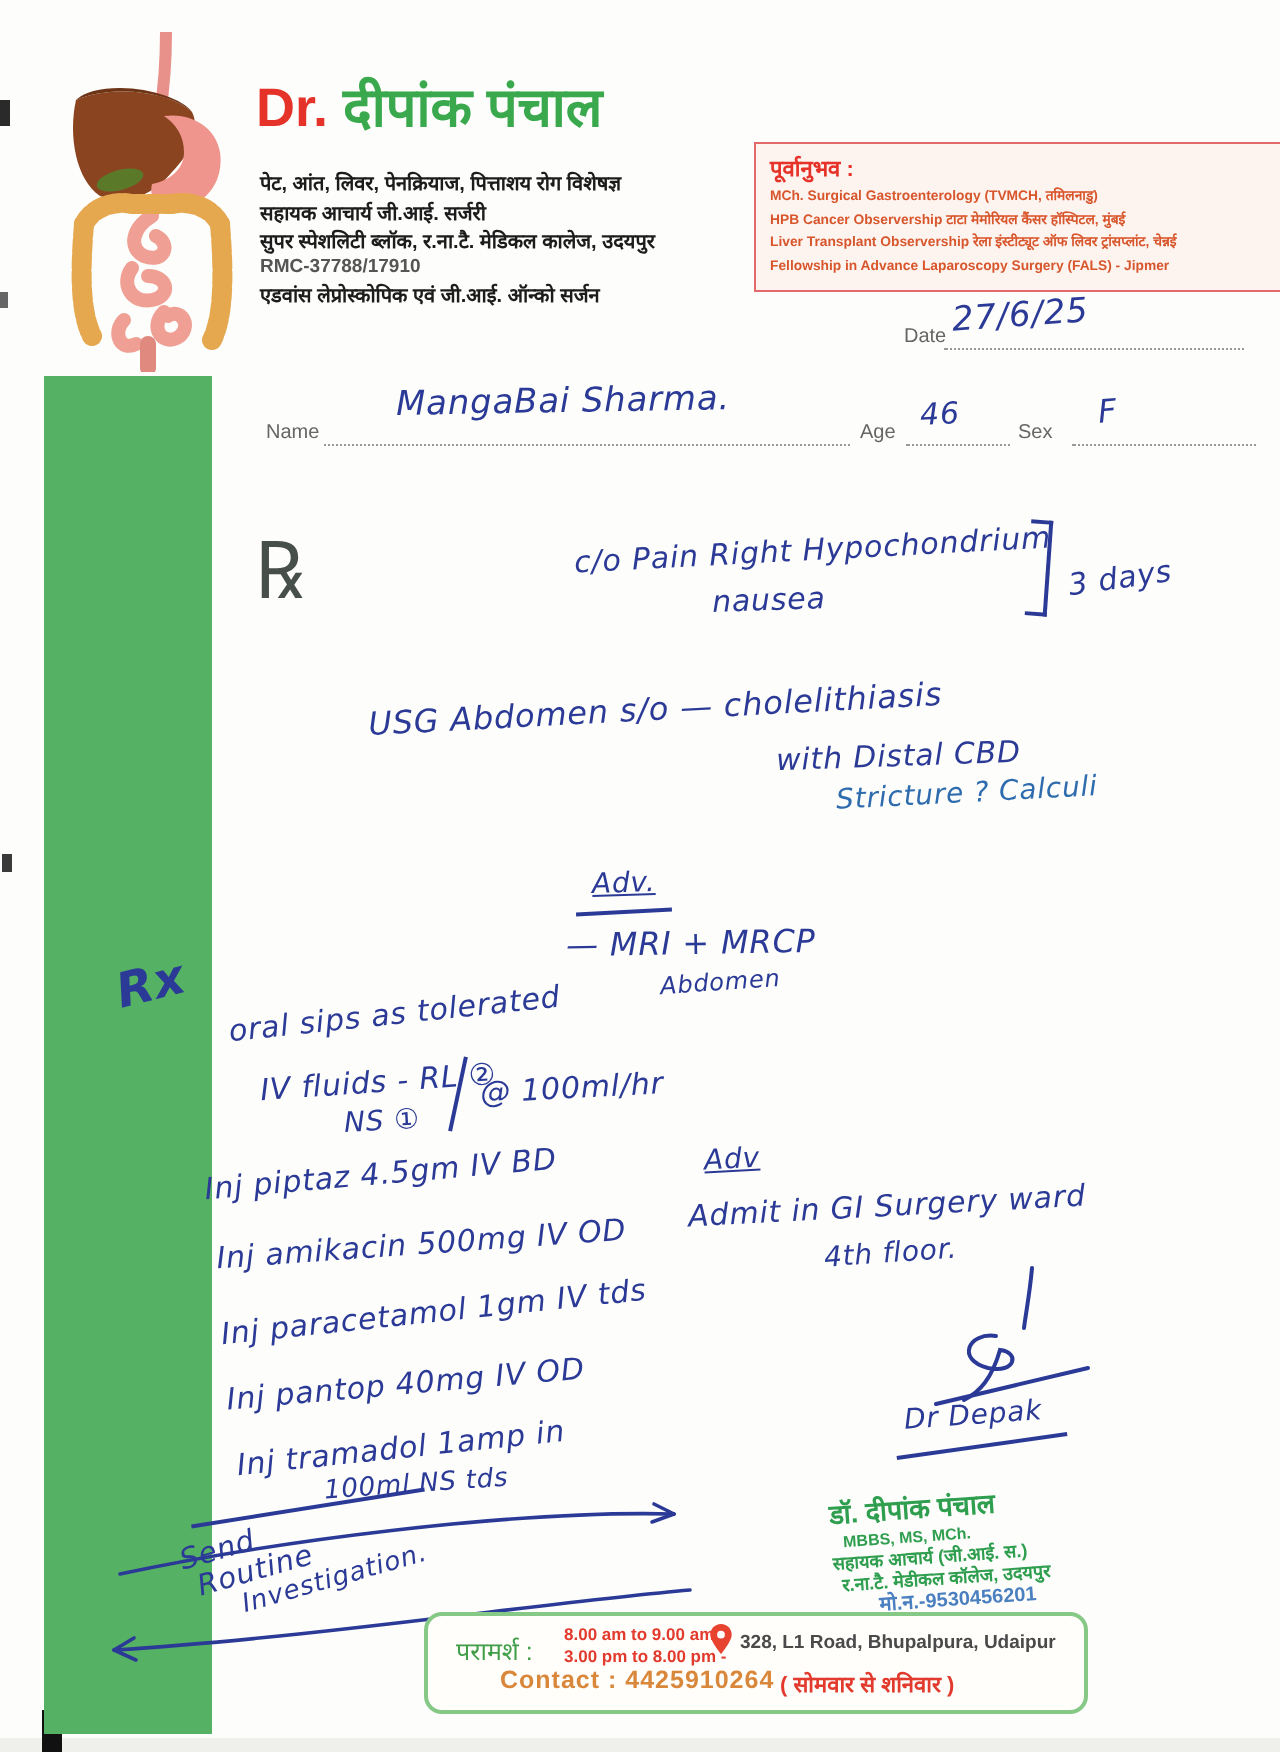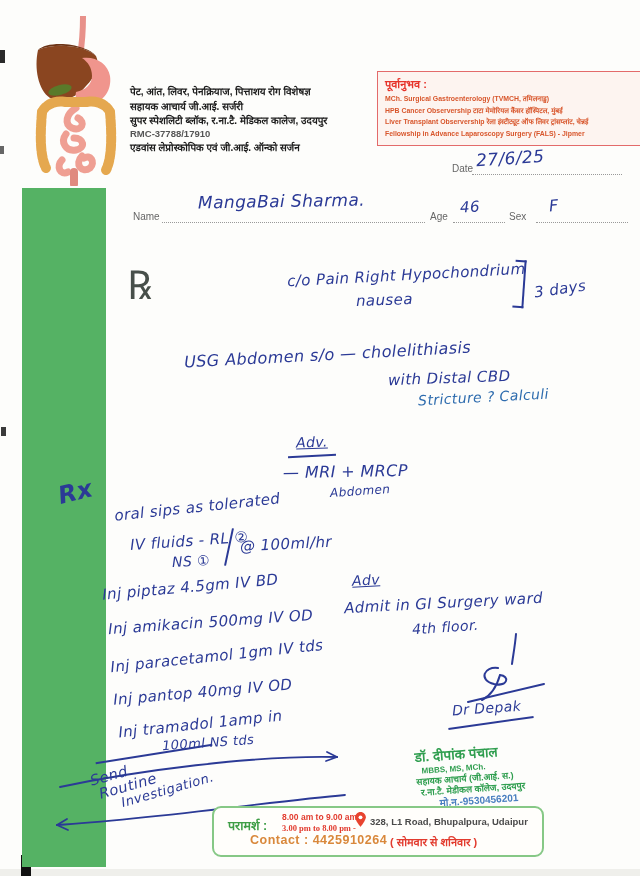--- a/index.html
+++ b/index.html
@@ -44,20 +44,24 @@
         <path d="M16 98 C14 122 14 142 20 154"></path>
         <path d="M16 98 C20 90 30 86 40 88"></path>
         <path d="M84 98 C86 122 86 144 80 156"></path>
         <path d="M84 98 C80 90 70 86 60 88"></path>
         <path d="M40 88 L60 88"></path>
       </g>
       <path d="M48 158 L48 170" stroke="#e08a7f" stroke-width="8" stroke-linecap="round"></path>
     </svg>
   </div>
 
+  <div class="abs" style="left:128px;top:34px;font-size:27px;font-weight:bold;white-space:nowrap;">
+    <span style="color:#e6332a;">Dr.</span>
+    <span style="color:#3aa94d;">दीपांक पंचाल</span>
+  </div>
   <div class="abs blk" style="left:130px;top:84px;">पेट, आंत, लिवर, पेनक्रियाज, पित्ताशय रोग विशेषज्ञ</div>
   <div class="abs blk" style="left:130px;top:99px;">सहायक आचार्य जी.आई. सर्जरी</div>
   <div class="abs blk" style="left:130px;top:113px;">सुपर स्पेशलिटी ब्लॉक, र.ना.टै. मेडिकल कालेज, उदयपुर</div>
   <div class="abs" style="left:130px;top:128px;font-size:9.5px;font-weight:600;color:#555;">RMC-37788/17910</div>
   <div class="abs blk" style="left:130px;top:140px;">एडवांस लेप्रोस्कोपिक एवं जी.आई. ऑन्को सर्जन</div>
 
   <div class="abs" style="left:377px;top:71px;width:252px;border:1.5px solid #e36a6a;background:#fdf4f0;padding:4px 7px 5px 7px;">
     <div style="font-size:11px;font-weight:bold;color:#e6332a;margin-bottom:2px;">पूर्वानुभव :</div>
     <div class="expitem">MCh. Surgical Gastroenterology (TVMCH, तमिलनाडु)</div>
     <div class="expitem">HPB Cancer Observership टाटा मेमोरियल कैंसर हॉस्पिटल, मुंबई</div>
@@ -146,23 +150,23 @@
       </g>
     </svg>
   </div>
   <div class="abs" style="left:92px;top:757px;transform:rotate(-16deg);font-family:'DejaVu Sans',sans-serif;font-style:italic;color:#2b3a96;font-size:14.5px;line-height:1.02;letter-spacing:.5px;">
     <div>Send</div>
     <div style="margin-left:5px;">Routine</div>
     <div style="margin-left:24px;font-size:13px;">Investigation.</div>
   </div>
 
   <div class="abs" style="left:212px;top:806px;width:328px;height:47px;border:2px solid #86c886;border-radius:9px;background:#fffefb;"></div>
-  <div class="abs" style="left:228px;top:817px;font-size:12.5px;font-weight:bold;color:#3f9e47;">परामर्श :</div>
+  <div class="abs" style="left:228px;top:817px;font-size:12.5px;font-weight:normal;color:#3f9e47;">परामर्श :</div>
   <div class="abs" style="left:282px;top:812px;font-size:8.5px;font-weight:bold;color:#e23b2e;">8.00 am to 9.00 am -</div>
-  <div class="abs" style="left:282px;top:823px;font-size:8.5px;font-weight:bold;color:#e23b2e;font-family:Liberation Serif, serif;">3.00 pm to 8.00 pm -</div>
+  <div class="abs" style="left:282px;top:823px;font-size:8.5px;font-weight:bold;color:#e23b2e;">3.00 pm to 8.00 pm -</div>
   <div class="abs" style="left:355px;top:812px;">
     <svg width="11" height="15" viewBox="0 0 10 14">
       <path d="M5 0 C8 0 10 2.5 10 5 C10 8 5 14 5 14 C5 14 0 8 0 5 C0 2.5 2 0 5 0 Z" fill="#e8432e"></path>
       <circle cx="5" cy="5" r="1.8" fill="#ffffff"></circle>
     </svg>
   </div>
   <div class="abs" style="left:370px;top:816px;font-size:9.5px;font-weight:bold;color:#4a4a4a;white-space:nowrap;text-align:center;">328, L1 Road, Bhupalpura, Udaipur</div>
   <div class="abs" style="left:250px;top:833px;font-size:12.5px;font-weight:bold;color:#d9883b;letter-spacing:.5px;">Contact : 4425910264</div>
   <div class="abs" style="left:390px;top:834px;font-size:11px;font-weight:bold;color:#e23b2e;white-space:nowrap;">( सोमवार से शनिवार )</div>
 

